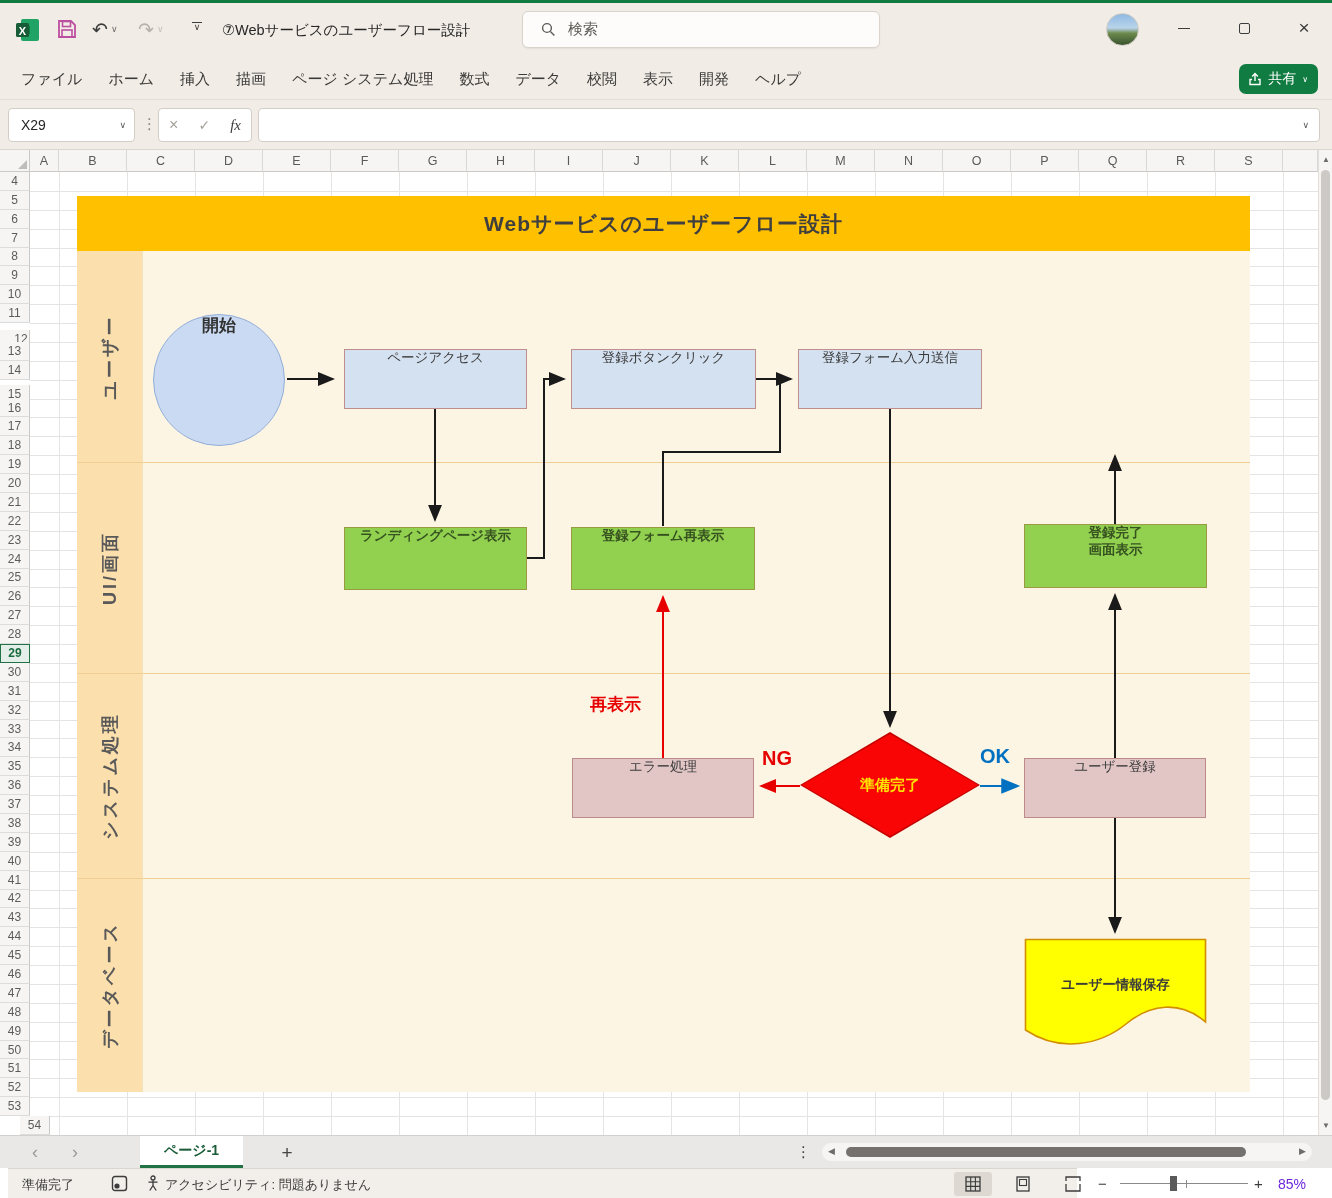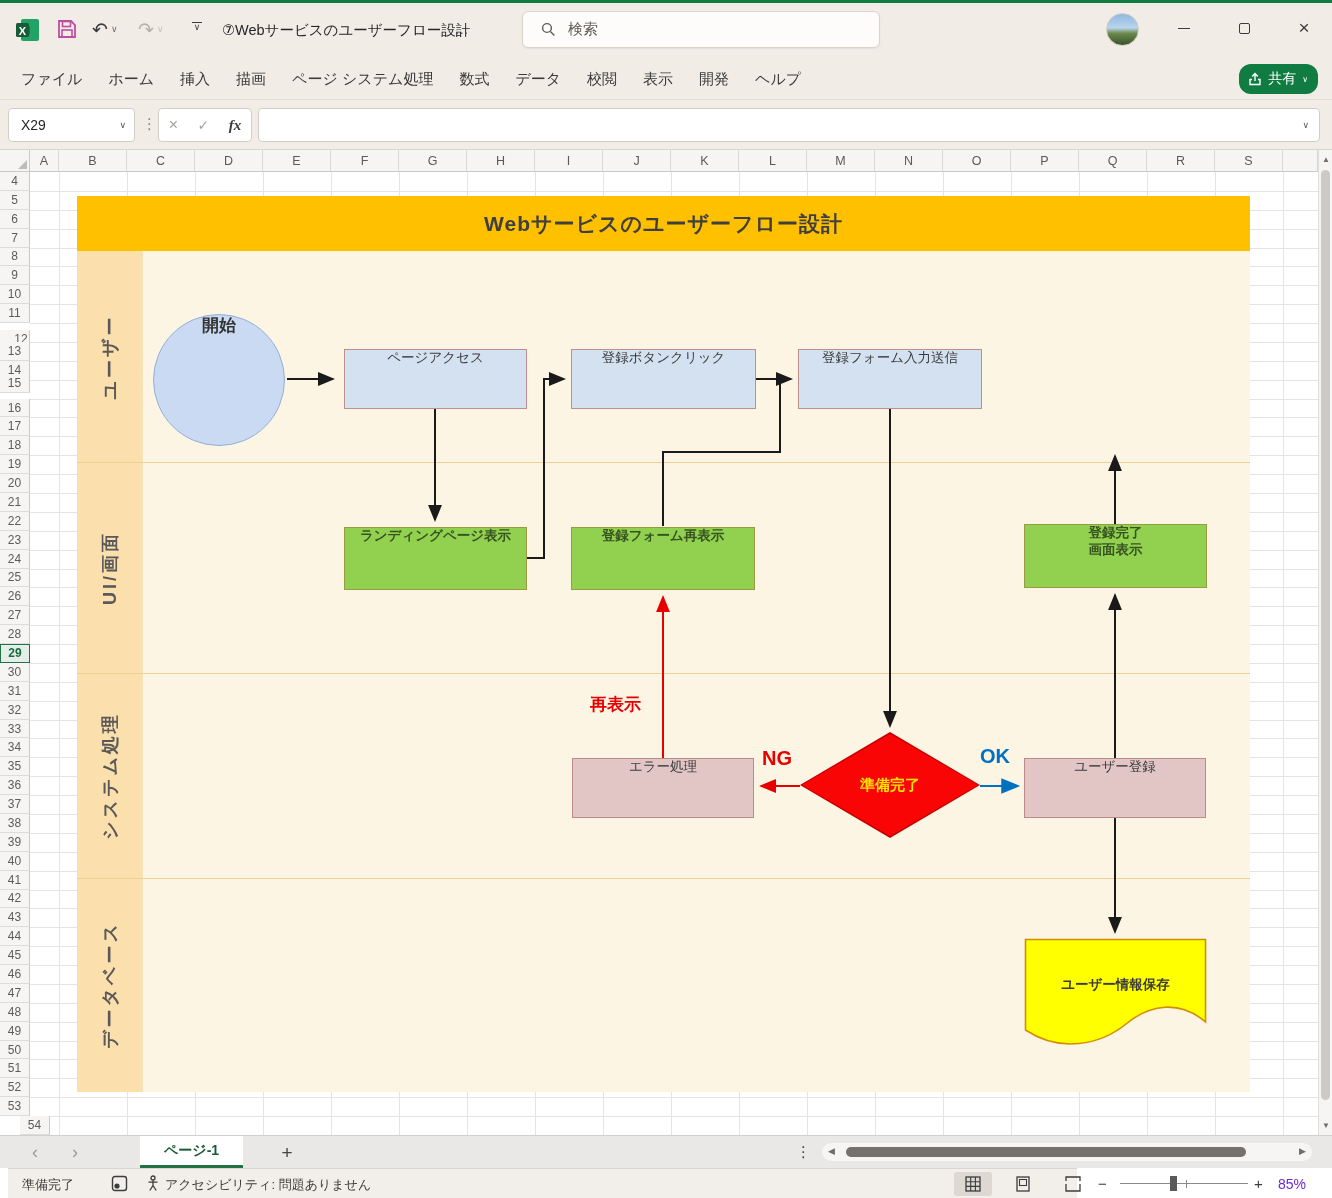--- a/index.html
+++ b/index.html
@@ -42,41 +42,41 @@
   .winbtn.min  { left:1161px; } .winbtn.max { left:1221px; } .winbtn.close { left:1281px; font-size:19px; }
   .min-glyph { width:12px; height:0; border-top:1.4px solid #3c3c3c; }
   .max-glyph { width:11px; height:11px; border:1.3px solid #3c3c3c; border-radius:2px; }
 
   
   .ribbon { position:absolute; left:0; top:58px; width:1332px; height:42px; background:#F1ECE6; border-bottom:1px solid #E3DED7; }
   .ribbon-tabs { position:absolute; left:8px; top:0; height:42px; display:flex; align-items:center; }
   .rtab { padding:0 13px; font-size:15px; color:#3a3a38; white-space:nowrap; }
   .share-btn {
     position:absolute; right:14px; top:6px; height:30px; padding:0 10px 0 9px;
-    background:#107C41; border-radius:12px; color:#fff; display:flex; align-items:center; gap:6px;
+    background:#107C41; border-radius:7px; color:#fff; display:flex; align-items:center; gap:6px;
     font-size:14px;
   }
   .share-chev { font-size:8px; }
 
   
   .formula-row { position:absolute; left:0; top:100px; width:1332px; height:50px; background:#F1ECE6; border-bottom:1px solid #D9D5CF; }
   .namebox {
     position:absolute; left:8px; top:8px; width:127px; height:34px; background:#fff;
     border:1px solid #D2CDC6; border-radius:4px; display:flex; align-items:center;
     padding:0 8px 0 12px; font-size:14px; color:#262626;
   }
   .namebox .chev { margin-left:auto; font-size:9px; color:#555; }
   .fdots { position:absolute; left:142px; top:15px; font-size:15px; color:#8a8680; letter-spacing:0; }
   .fbtns {
     position:absolute; left:158px; top:8px; width:94px; height:34px; background:#fff;
     border:1px solid #D2CDC6; border-radius:4px; display:flex; align-items:center; justify-content:space-around;
   }
   .fbtns .x { color:#a5a19b; font-size:16px; }
   .fbtns .ck { color:#a5a19b; font-size:14px; }
-  .fbtns .fx { color:#3c3c3c; font-size:15px; font-style:italic; font-family:"Liberation Serif","DejaVu Serif",serif; font-weight:bold; }
+  .fbtns .fx { color:#3c3c3c; font-size:15px; font-style:italic; font-family:"Liberation Serif","DejaVu Serif",serif; font-weight:normal; }
   .finput {
     position:absolute; left:258px; top:8px; width:1062px; height:34px; background:#fff;
     border:1px solid #D2CDC6; border-radius:4px; display:flex; align-items:center; padding:0 10px;
     font-size:14px; color:#262626;
   }
   .finput .chev { margin-left:auto; font-size:9px; color:#555; }
 
   
   .grid { position:absolute; left:0; top:150px; width:1318px; height:985px; background:#fff; overflow:hidden; }
   .corner { position:absolute; left:0; top:0; width:30px; height:22px; background:#F6F5F3; border-right:1px solid #C9C9C9; border-bottom:1px solid #C9C9C9; }
@@ -349,21 +349,21 @@
         <div class="rowheader" style="top: 40.8824px; height: 18.8824px;">5</div>
         <div class="rowheader" style="top: 59.7647px; height: 18.8824px;">6</div>
         <div class="rowheader" style="top: 78.6471px; height: 18.8824px;">7</div>
         <div class="rowheader" style="top: 97.5294px; height: 18.8824px;">8</div>
         <div class="rowheader" style="top: 116.412px; height: 18.8824px;">9</div>
         <div class="rowheader" style="top: 135.294px; height: 18.8824px;">10</div>
         <div class="rowheader" style="top: 154.176px; height: 18.8824px;">11</div>
         <div class="rowheader" style="top: 180px; height: 18.8824px; padding-left: 13px;">12</div>
         <div class="rowheader" style="top: 191.941px; height: 18.8824px;">13</div>
         <div class="rowheader" style="top: 210.824px; height: 18.8824px;">14</div>
-        <div class="rowheader" style="top: 224px; height: 18.8824px;">15</div>
+        <div class="rowheader" style="top: 235px; height: 18.8824px;">15</div>
         <div class="rowheader" style="top: 248.588px; height: 18.8824px;">16</div>
         <div class="rowheader" style="top: 267.471px; height: 18.8824px;">17</div>
         <div class="rowheader" style="top: 286.353px; height: 18.8824px;">18</div>
         <div class="rowheader" style="top: 305.235px; height: 18.8824px;">19</div>
         <div class="rowheader" style="top: 324.118px; height: 18.8824px;">20</div>
         <div class="rowheader" style="top: 343px; height: 18.8824px;">21</div>
         <div class="rowheader" style="top: 361.882px; height: 18.8824px;">22</div>
         <div class="rowheader" style="top: 380.765px; height: 18.8824px;">23</div>
         <div class="rowheader" style="top: 399.647px; height: 18.8824px;">24</div>
         <div class="rowheader" style="top: 418.529px; height: 18.8824px;">25</div>

